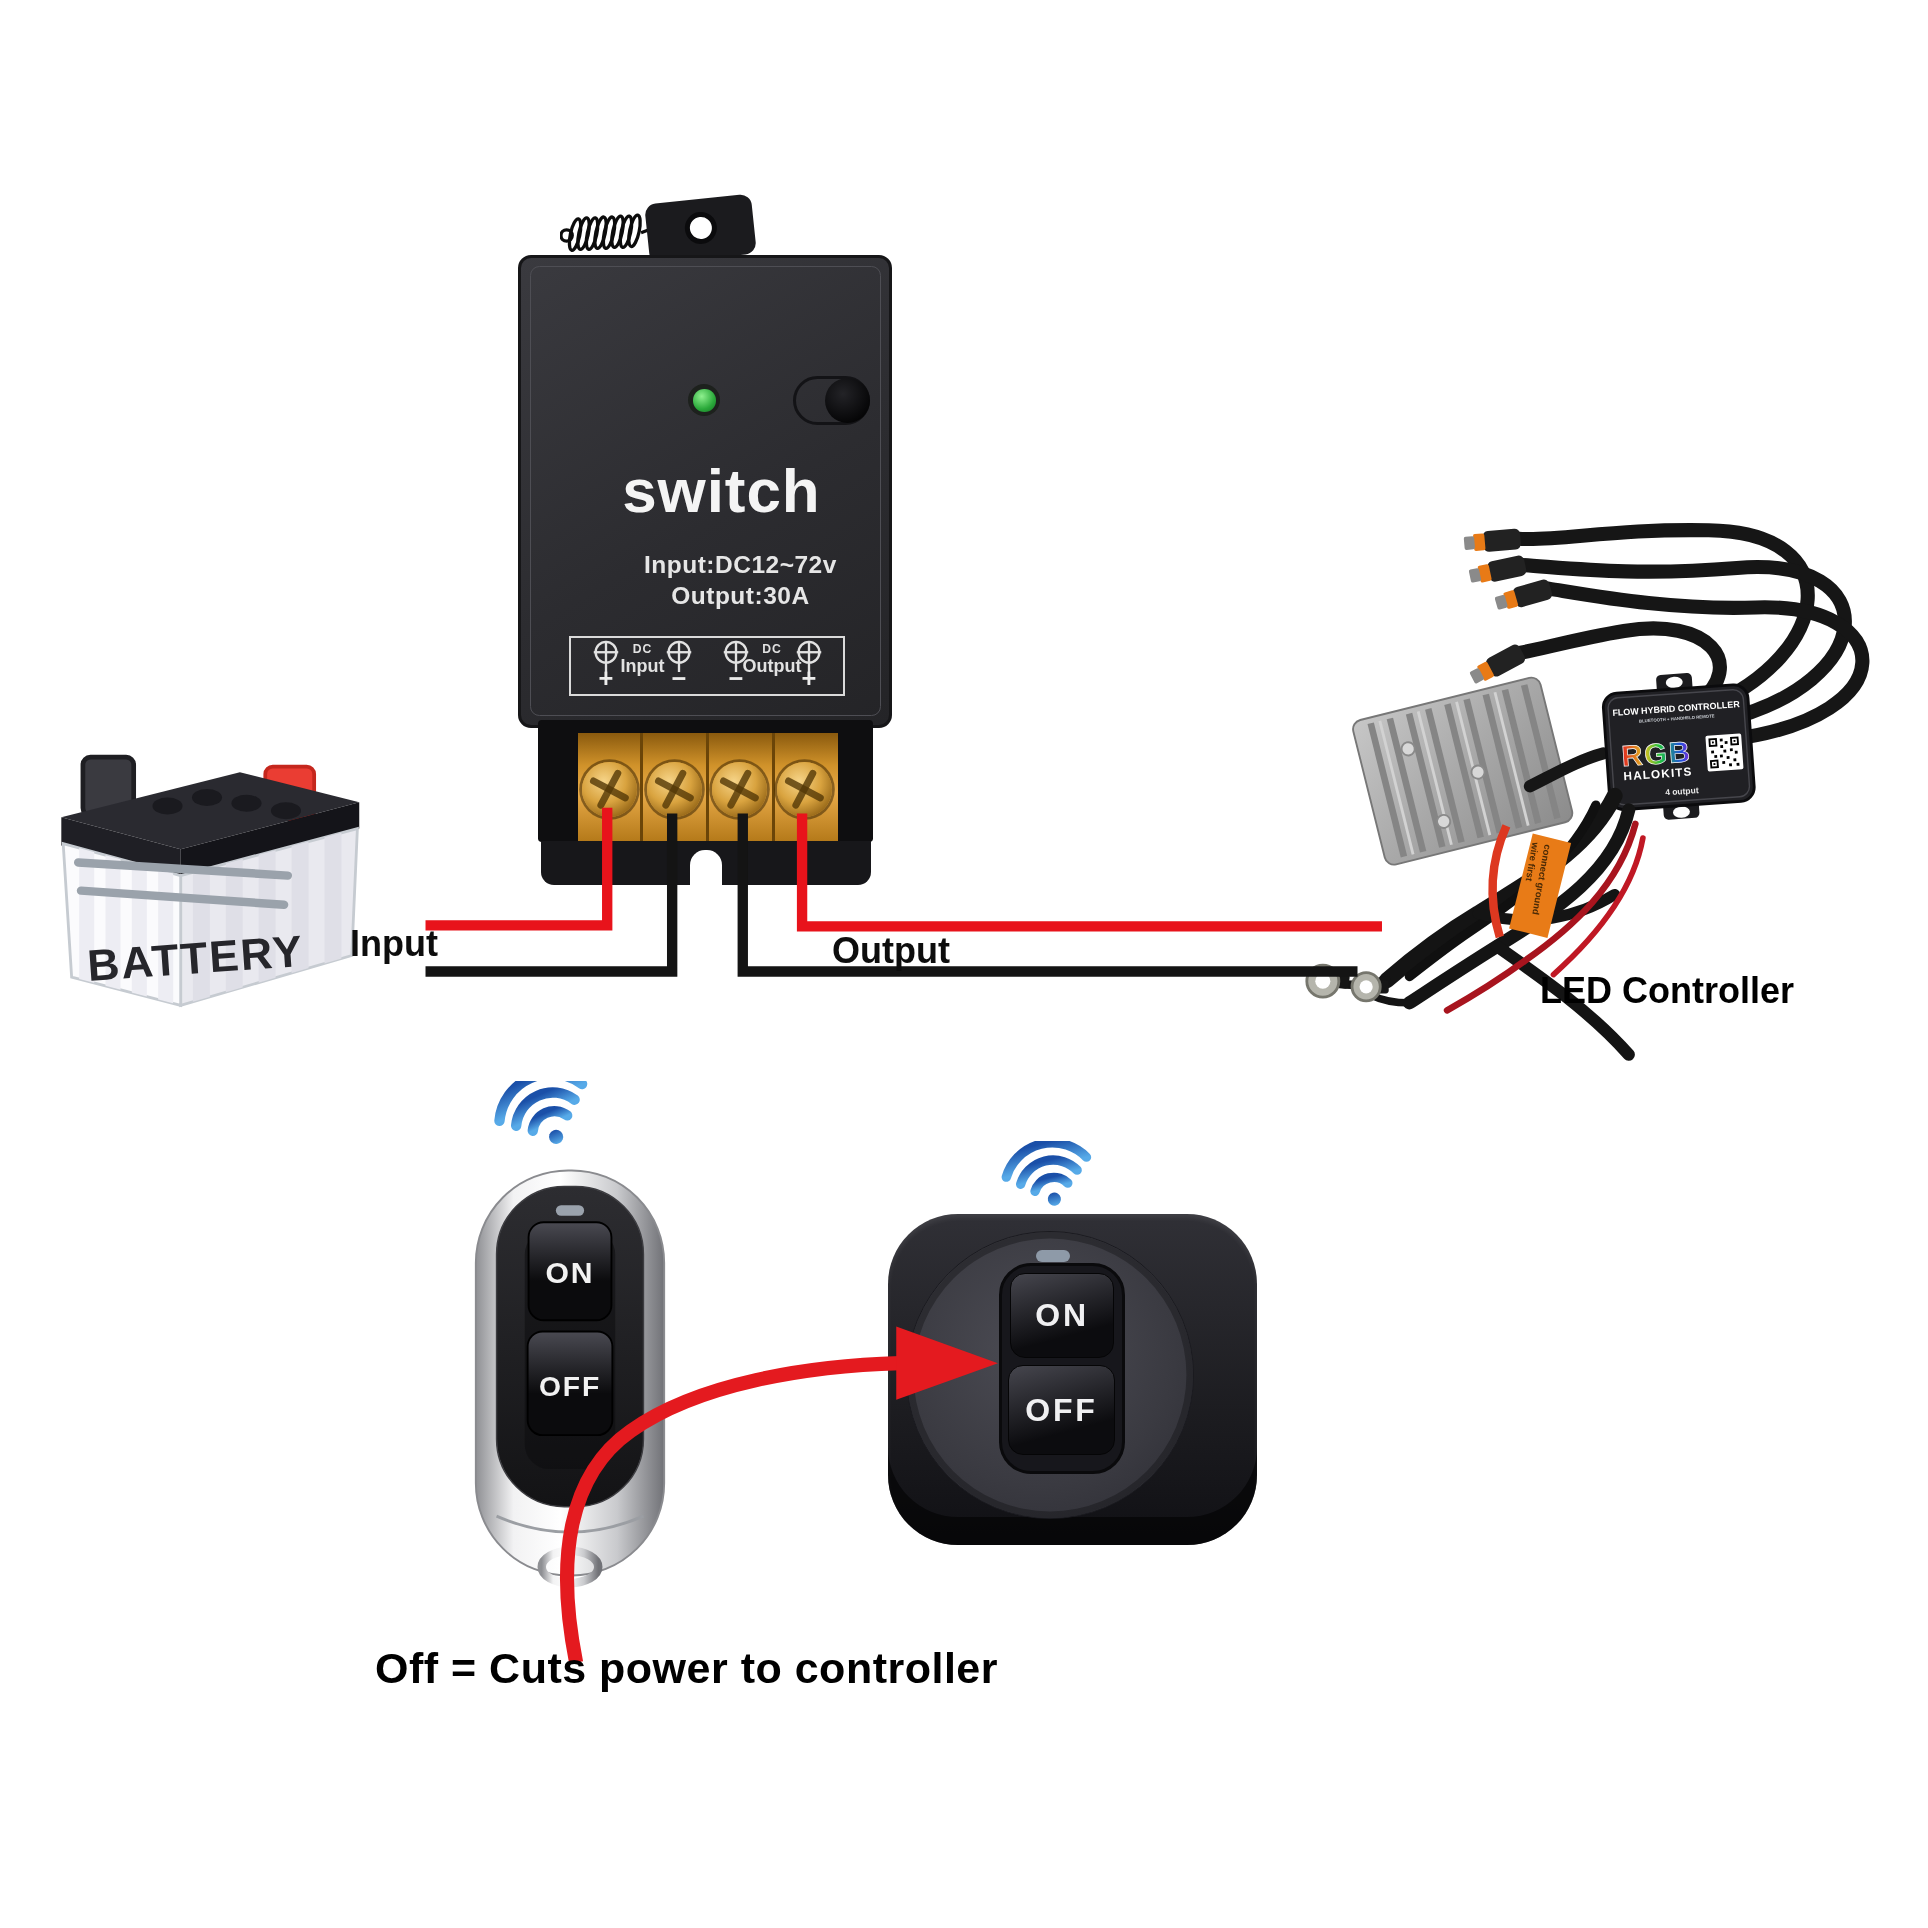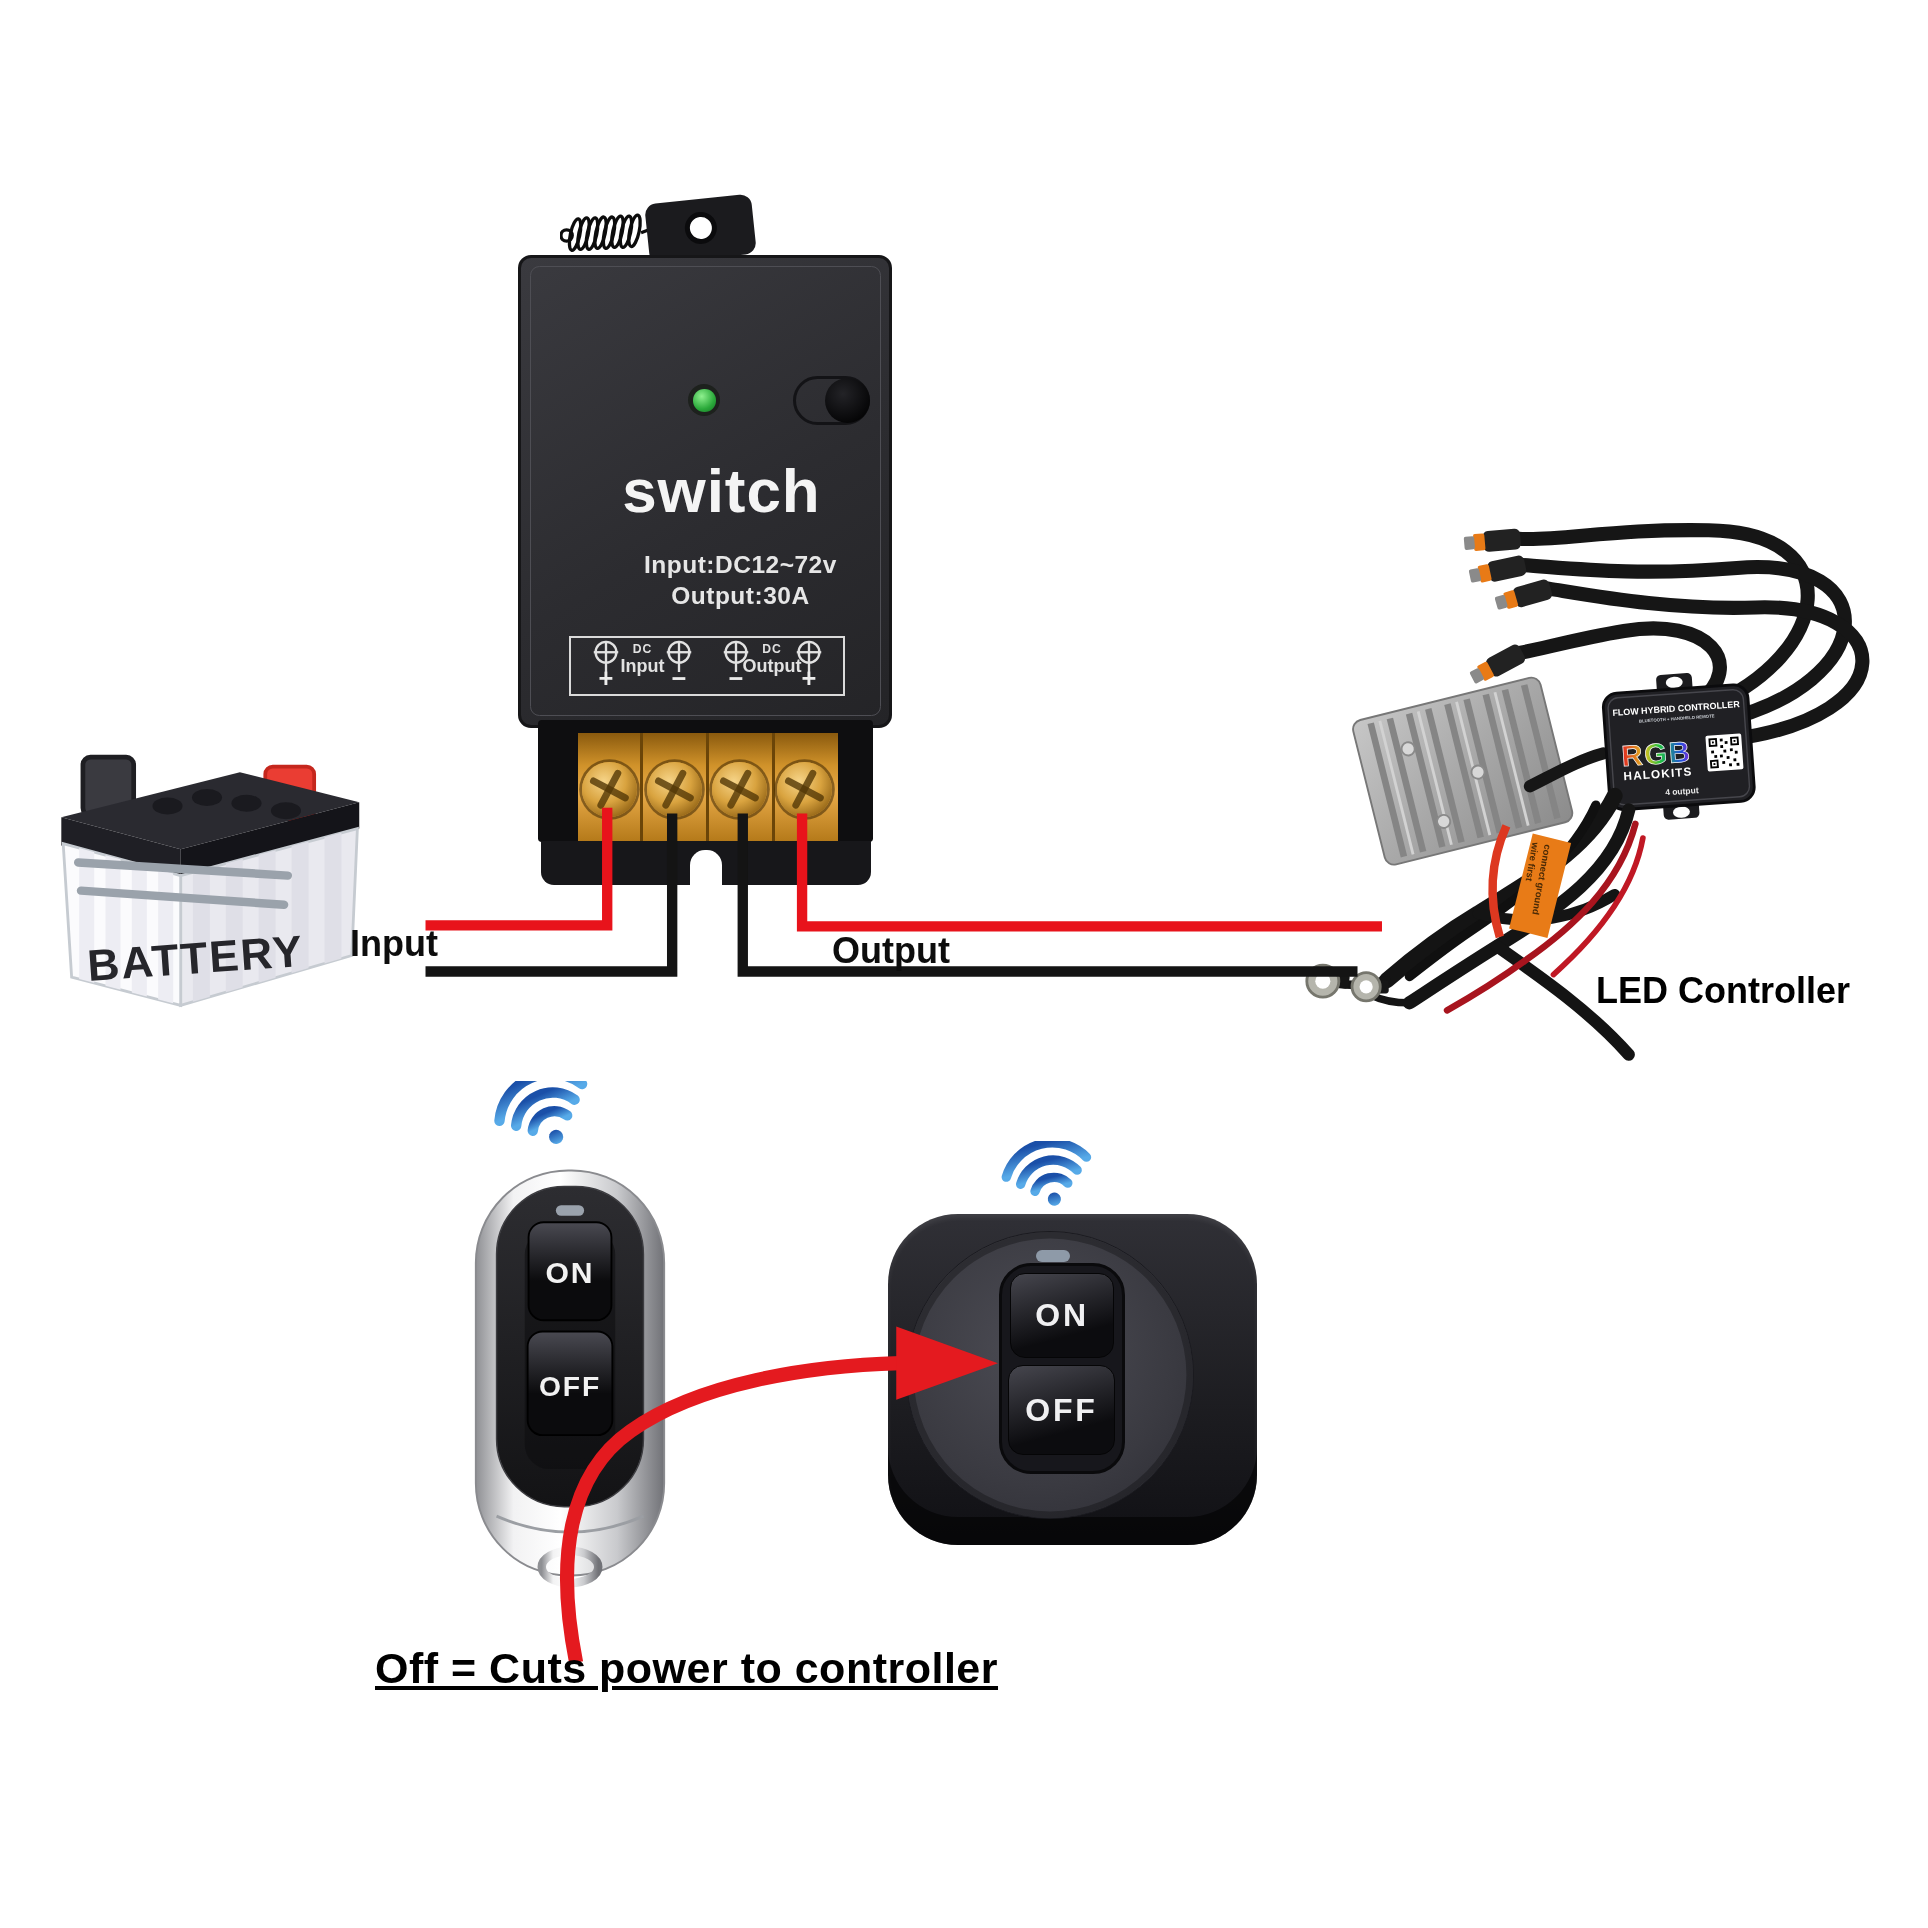--- a/index.html
+++ b/index.html
@@ -250,21 +250,21 @@
     <path d="M215,332 C198,370 196,410 208,450" stroke="#dd3820" stroke-width="9" fill="none"></path>
     <g transform="translate(243,340) rotate(14)">
       <rect x="0" y="0" width="42" height="104" fill="#e87b17"></rect>
       <text transform="translate(15,8) rotate(86)" font-family="Liberation Sans, sans-serif" font-size="10" font-weight="bold" fill="#4a2a06">
         <tspan x="0" y="0">connect ground</tspan>
         <tspan x="0" y="13">wire first</tspan>
       </text>
     </g>
   </svg>
 
-  <div class="abs caption" style="left:1596px;top:970px;">LED Controller</div>
+  <div class="abs caption" style="left:1540px;top:970px;">LED Controller</div>
 
   <div class="abs" style="left:508px;top:193px;width:395px;height:697px;">
 
     <svg class="abs" style="left:52px;top:17px;" width="99" height="52" viewBox="0 0 105 55">
       <g stroke="#0c0c0c" stroke-width="3.5" fill="none">
         <circle cx="7" cy="27" r="6"></circle>
         <ellipse cx="16" cy="26" rx="5" ry="17" transform="rotate(12 16 26)"></ellipse>
         <ellipse cx="25" cy="25" rx="5" ry="17" transform="rotate(12 25 25)"></ellipse>
         <ellipse cx="34" cy="25" rx="5" ry="17" transform="rotate(12 34 25)"></ellipse>
         <ellipse cx="43" cy="24" rx="5" ry="17" transform="rotate(12 43 24)"></ellipse>
@@ -431,18 +431,18 @@
     <path d="M452,1032 L714,1032 L714,864" stroke="#141414" stroke-width="11" fill="none"></path>
     <path d="M789,864 L789,1032 L1442,1032" stroke="#141414" stroke-width="11" fill="none"></path>
     <path d="M852,864 L852,984 L1468,984" stroke="#e8131b" stroke-width="11" fill="none"></path>
     <path d="M612,1766 C590,1656 604,1566 670,1520 C742,1469 858,1451 956,1448" stroke="#e41a1f" stroke-width="15" fill="none"></path>
     <polygon points="952,1409 1060,1448 952,1487" fill="#e41a1f"></polygon>
   </svg>
 
   <div class="abs wire-label" style="left:350px;top:923px;">Input</div>
   <div class="abs wire-label" style="left:832px;top:930px;">Output</div>
 
-  <div class="abs notes" style="left:375px;top:1638px;text-decoration:underline;">
+  <div class="abs notes" style="left:375px;top:1638px;">
     <div>Off = Cuts power to controller</div>
   </div>
 
 </div>
 
 
 </body></html>

